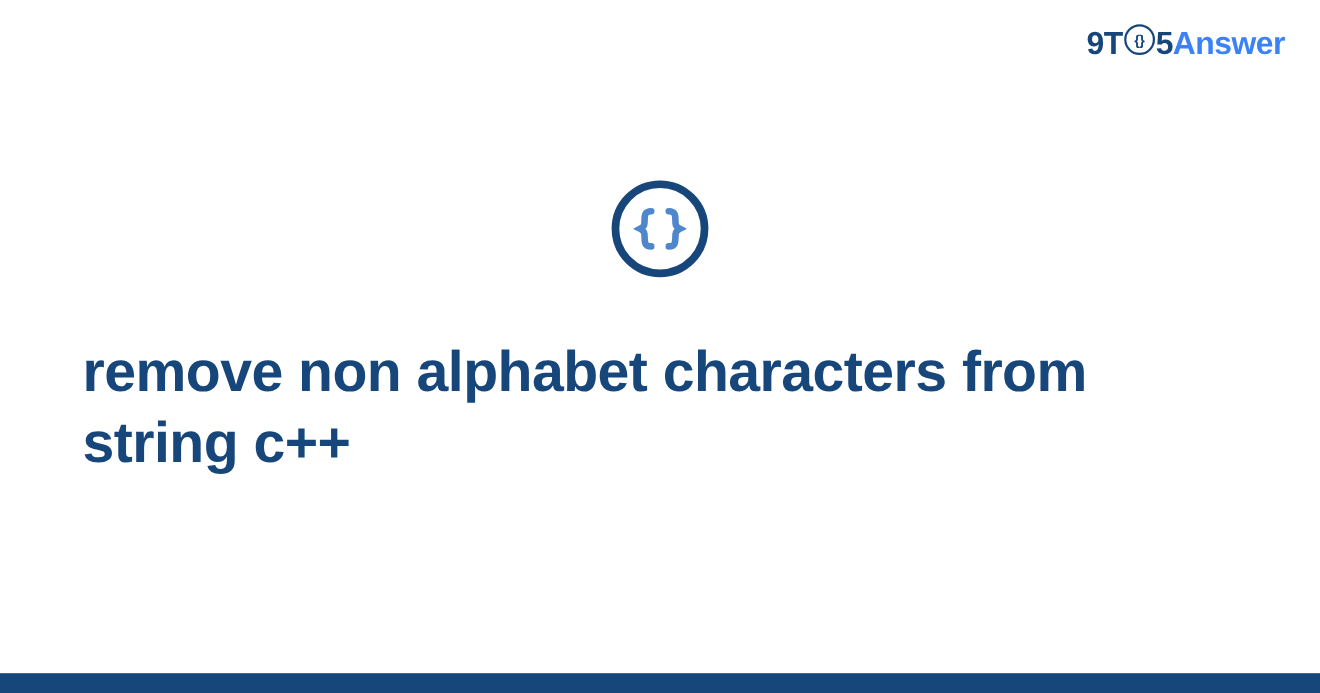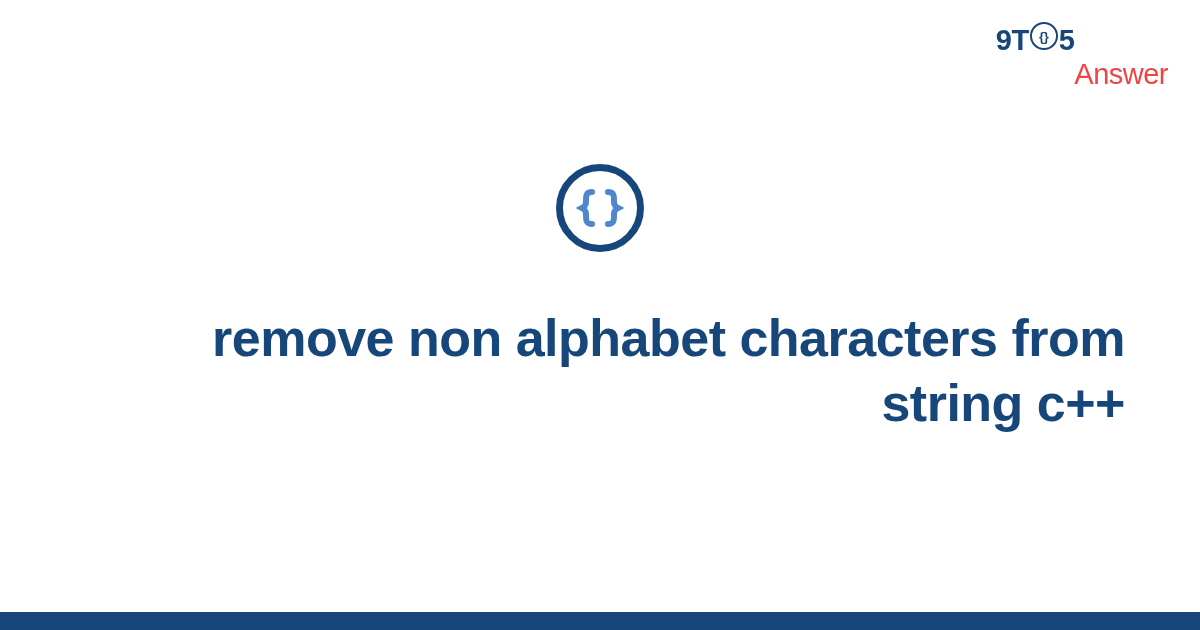--- a/index.html
+++ b/index.html
@@ -41,23 +41,22 @@
       color: #17467a;
       font-weight: 700;
       vertical-align: middle;
       position: relative;
       top: -2px;
     }
     .logo-5 {
       color: #17467a;
     }
     .logo-answer {
-      color: #ef4444;
-      font-weight: 400;
-      margin-top: 34px;
+      color: #3b82f6;
+      font-weight: 700;
     }
     .content {
       position: absolute;
       top: 0;
       left: 0;
       width: 100%;
       height: 100%;
       display: flex;
       flex-direction: column;
       align-items: center;
@@ -75,21 +74,21 @@
       margin-bottom: 54px;
     }
     .brace-icon svg {
       width: 48px;
       height: 48px;
     }
     .title {
       font-size: 52px;
       font-weight: 700;
       color: #17467a;
-      text-align: right;
+      text-align: left;
       line-height: 1.25;
       max-width: 1050px;
       letter-spacing: -0.5px;
     }
     .footer-bar {
       position: absolute;
       bottom: 0;
       left: 0;
       width: 100%;
       height: 18px;

